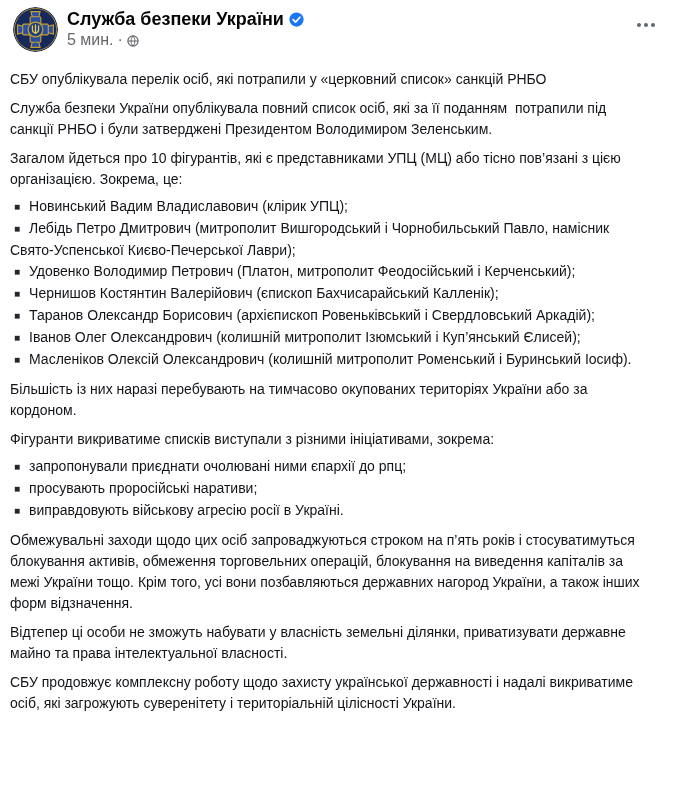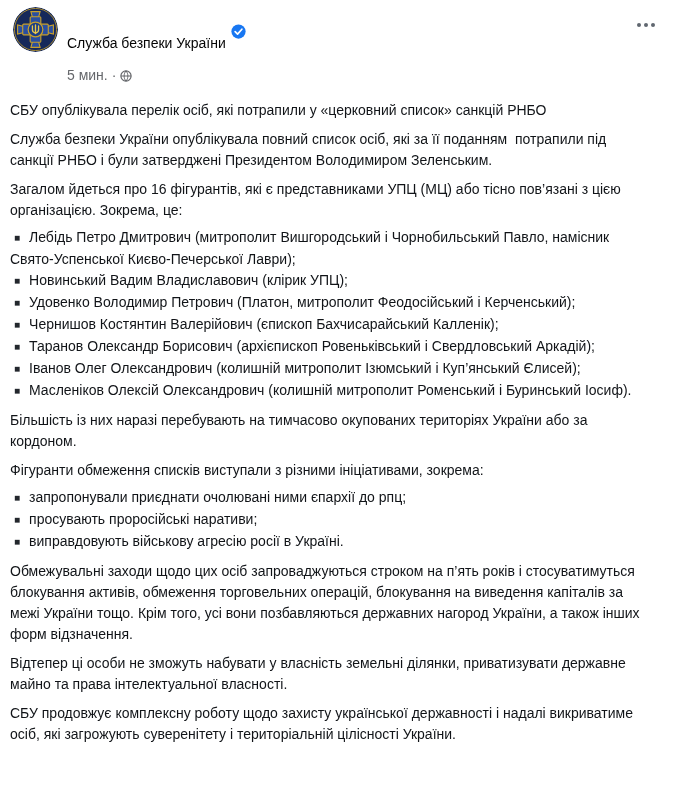--- a/index.html
+++ b/index.html
@@ -26,32 +26,31 @@
     border-radius: 50%;
     flex: 0 0 auto;
     cursor: pointer;
     display: block;
   }
   .header-meta { margin-left: 9px; padding-top: 2px; }
   .page-name-row {
     display: flex; align-items: center; gap: 5px;
   }
   .page-name {
-    font-size: 14px;
-    font-weight: 400;
+    font-size: 18px;
+    font-weight: 700;
     color: #050505;
     cursor: pointer;
     line-height: 20px;
-    margin-top: 24px;
   }
   .verified { width: 15px; height: 15px; display: inline-block; }
   .sub-row {
     display: flex; align-items: center; gap: 4px;
-    margin-top: 14px;
-    font-size: 14px;
+    margin-top: 3px;
+    font-size: 16px;
     color: #65676b;
     line-height: 16px;
   }
   .timestamp { cursor: pointer; }
   .dot-sep { color: #65676b; }
   .globe { width: 12px; height: 12px; display: inline-block; margin-top: 1px; }
   .more-btn {
     position: absolute;
     top: 12px; right: 14px;
     width: 36px; height: 26px;
@@ -133,34 +132,34 @@
 
   <div class="more-btn">
     <i></i>
       <i></i>
       <i></i>
   </div>
 
   <div class="post-body">
     <p>СБУ опублікувала перелік осіб, які потрапили у «церковний список» санкцій РНБО</p>
     <p>Служба безпеки України опублікувала повний список осіб, які за її поданням  потрапили під санкції РНБО і були затверджені Президентом Володимиром Зеленським.</p>
-    <p>Загалом йдеться про 16 фігурантів, які є представниками УПЦ (МЦ) або тісно пов’язані з цією організацією. Зокрема, це:</p>
+    <p>Загалом йдеться про 10 фігурантів, які є представниками УПЦ (МЦ) або тісно пов’язані з цією організацією. Зокрема, це:</p>
 
     <div class="blist">
+      <p class="li"><span class="sq">■</span><span>Новинський Вадим Владиславович (клірик УПЦ);</span></p>
       <p class="li"><span class="sq">■</span><span>Лебідь Петро Дмитрович (митрополит Вишгородський і Чорнобильський Павло, намісник Свято-Успенської Києво-Печерської Лаври);</span></p>
-      <p class="li"><span class="sq">■</span><span>Новинський Вадим Владиславович (клірик УПЦ);</span></p>
       <p class="li"><span class="sq">■</span><span>Удовенко Володимир Петрович (Платон, митрополит Феодосійський і Керченський);</span></p>
       <p class="li"><span class="sq">■</span><span>Чернишов Костянтин Валерійович (єпископ Бахчисарайський Калленік);</span></p>
       <p class="li"><span class="sq">■</span><span>Таранов Олександр Борисович (архієпископ Ровеньківський і Свердловський Аркадій);</span></p>
       <p class="li"><span class="sq">■</span><span>Іванов Олег Олександрович (колишній митрополит Ізюмський і Куп’янський Єлисей);</span></p>
       <p class="li"><span class="sq">■</span><span>Масленіков Олексій Олександрович (колишній митрополит Роменський і Буринський Іосиф).</span></p>
     </div>
 
     <p>Більшість із них наразі перебувають на тимчасово окупованих територіях України або за кордоном.</p>
-    <p>Фігуранти обмеження списків виступали з різними ініціативами, зокрема:</p>
+    <p>Фігуранти викриватиме списків виступали з різними ініціативами, зокрема:</p>
 
     <div class="blist">
       <p class="li"><span class="sq">■</span><span>запропонували приєднати очолювані ними єпархії до рпц;</span></p>
       <p class="li"><span class="sq">■</span><span>просувають проросійські наративи;</span></p>
       <p class="li"><span class="sq">■</span><span>виправдовують військову агресію росії в Україні.</span></p>
     </div>
 
     <p>Обмежувальні заходи щодо цих осіб запроваджуються строком на п’ять років і стосуватимуться блокування активів, обмеження торговельних операцій, блокування на виведення капіталів за межі України тощо. Крім того, усі вони позбавляються державних нагород України, а також інших форм відзначення.</p>
     <p>Відтепер ці особи не зможуть набувати у власність земельні ділянки, приватизувати державне майно та права інтелектуальної власності.</p>
     <p>СБУ продовжує комплексну роботу щодо захисту української державності і надалі викриватиме осіб, які загрожують суверенітету і територіальній цілісності України.</p>

